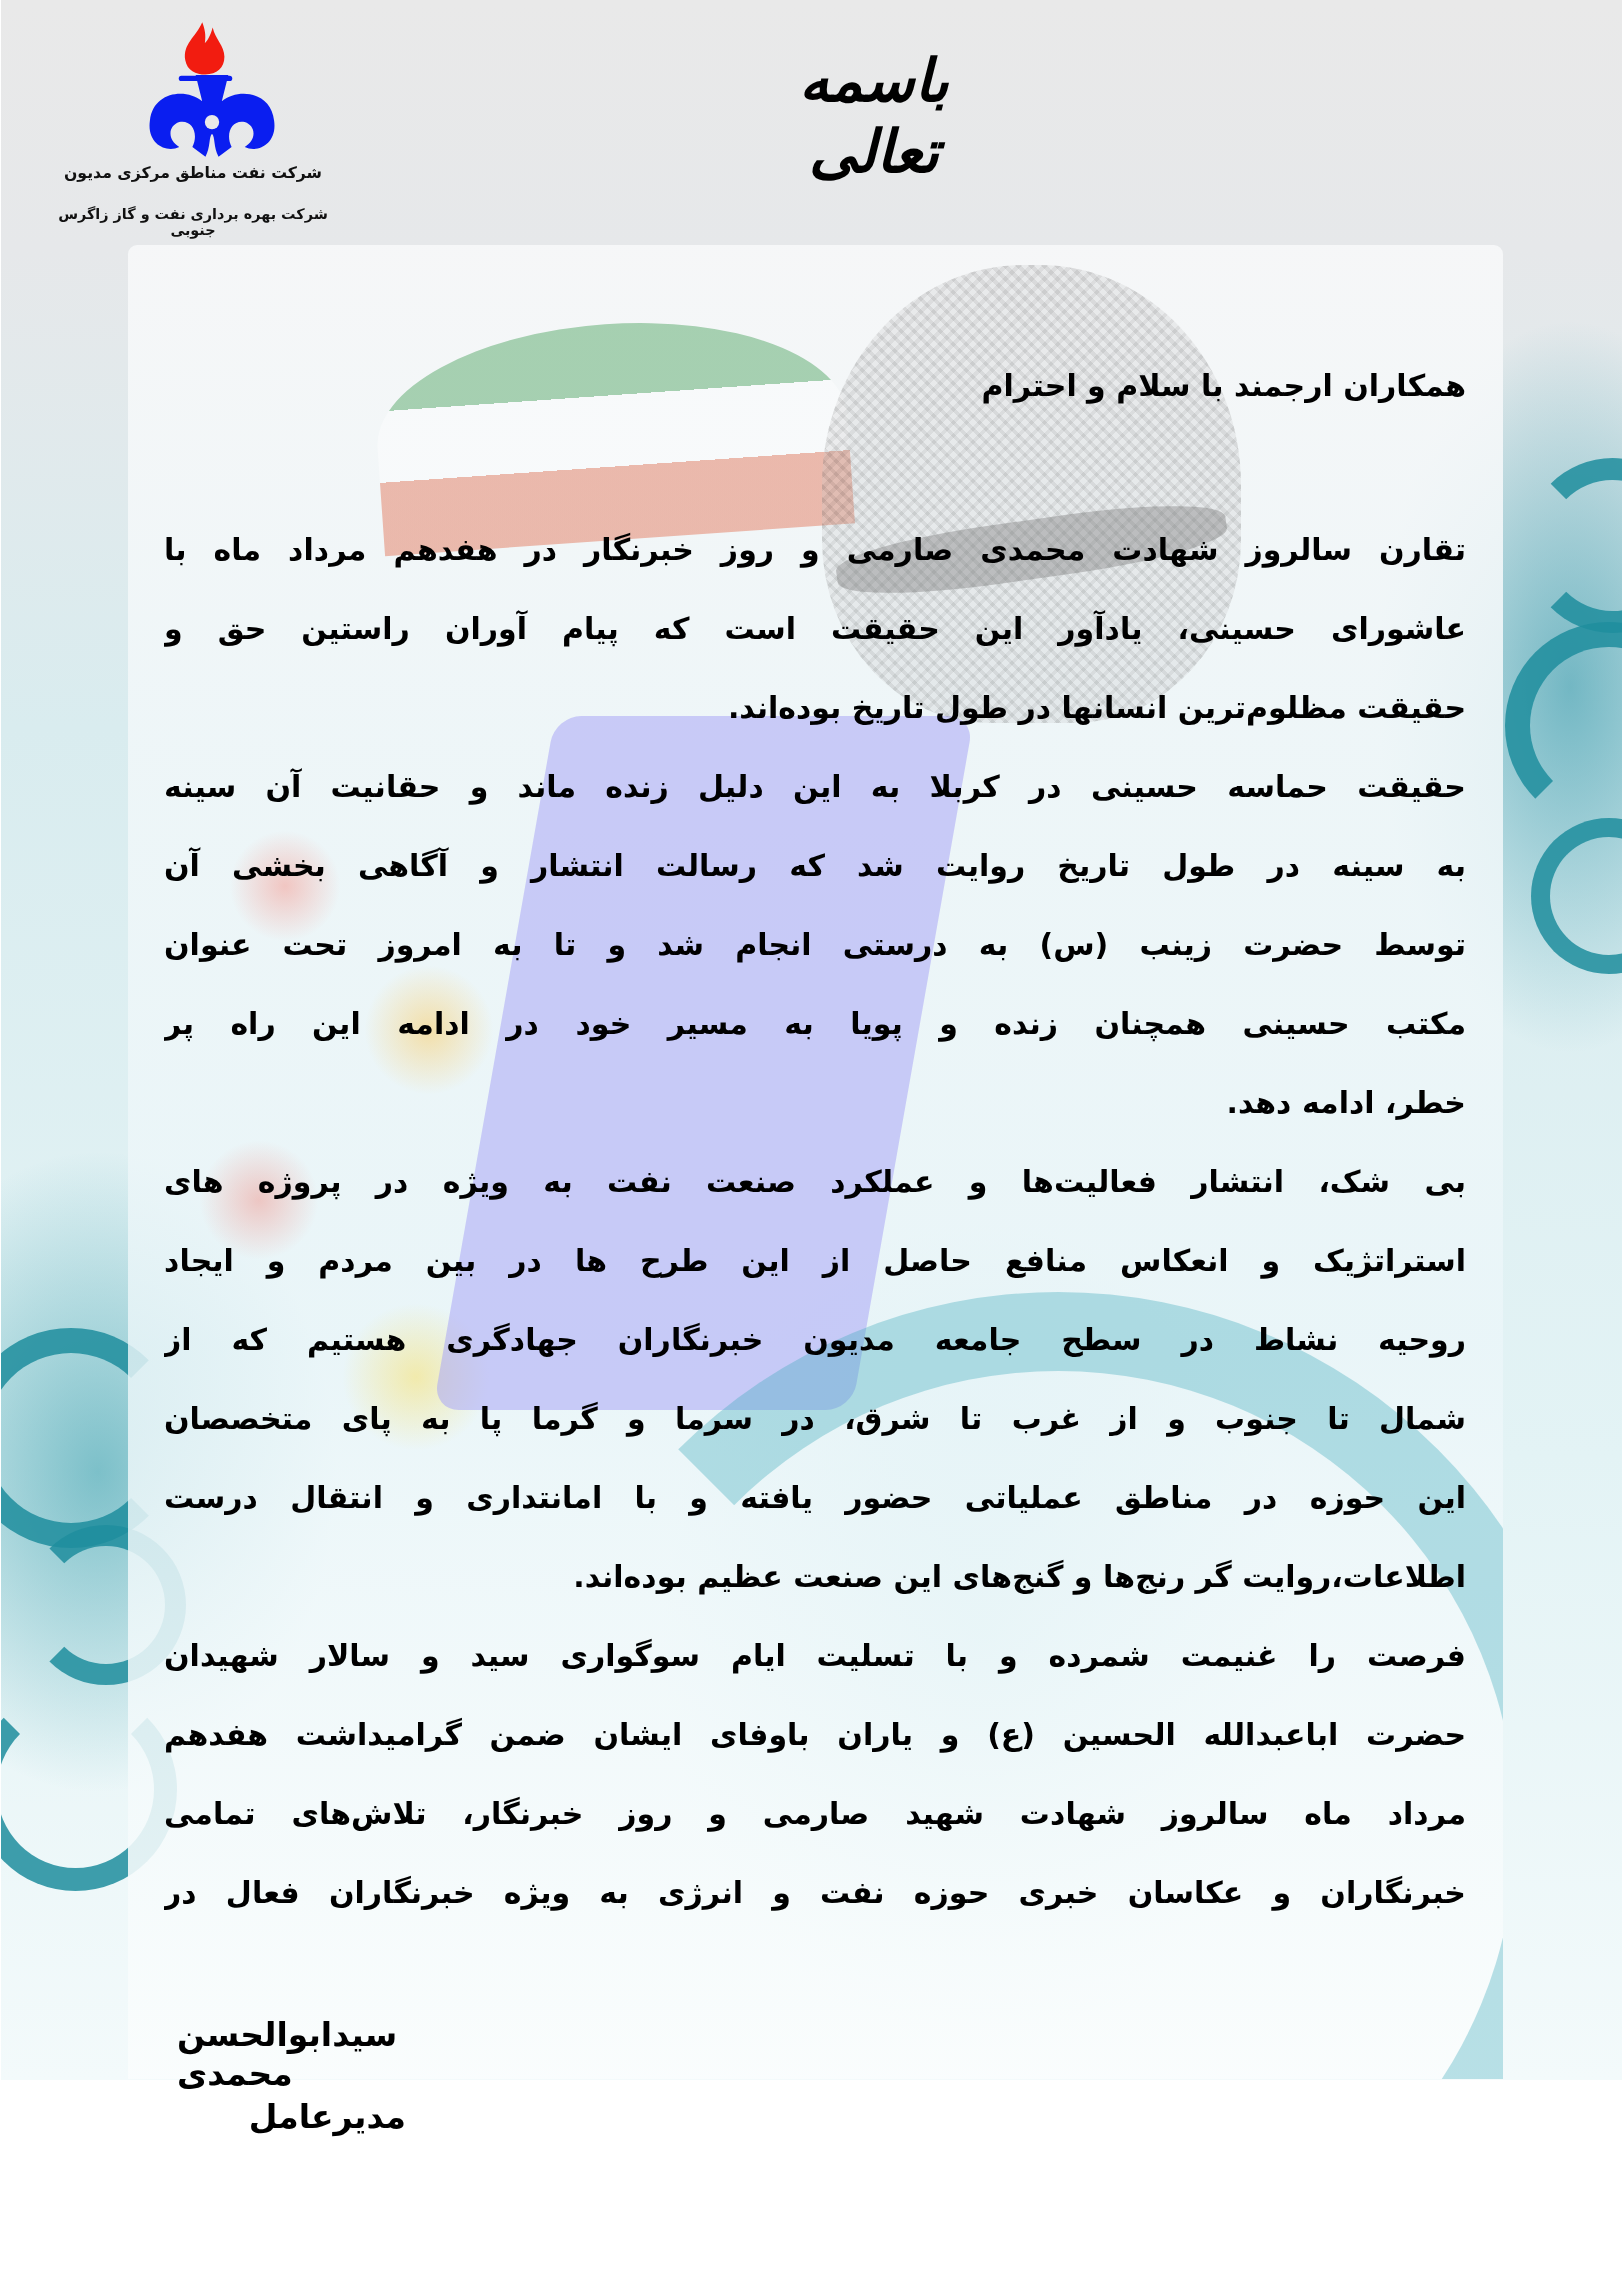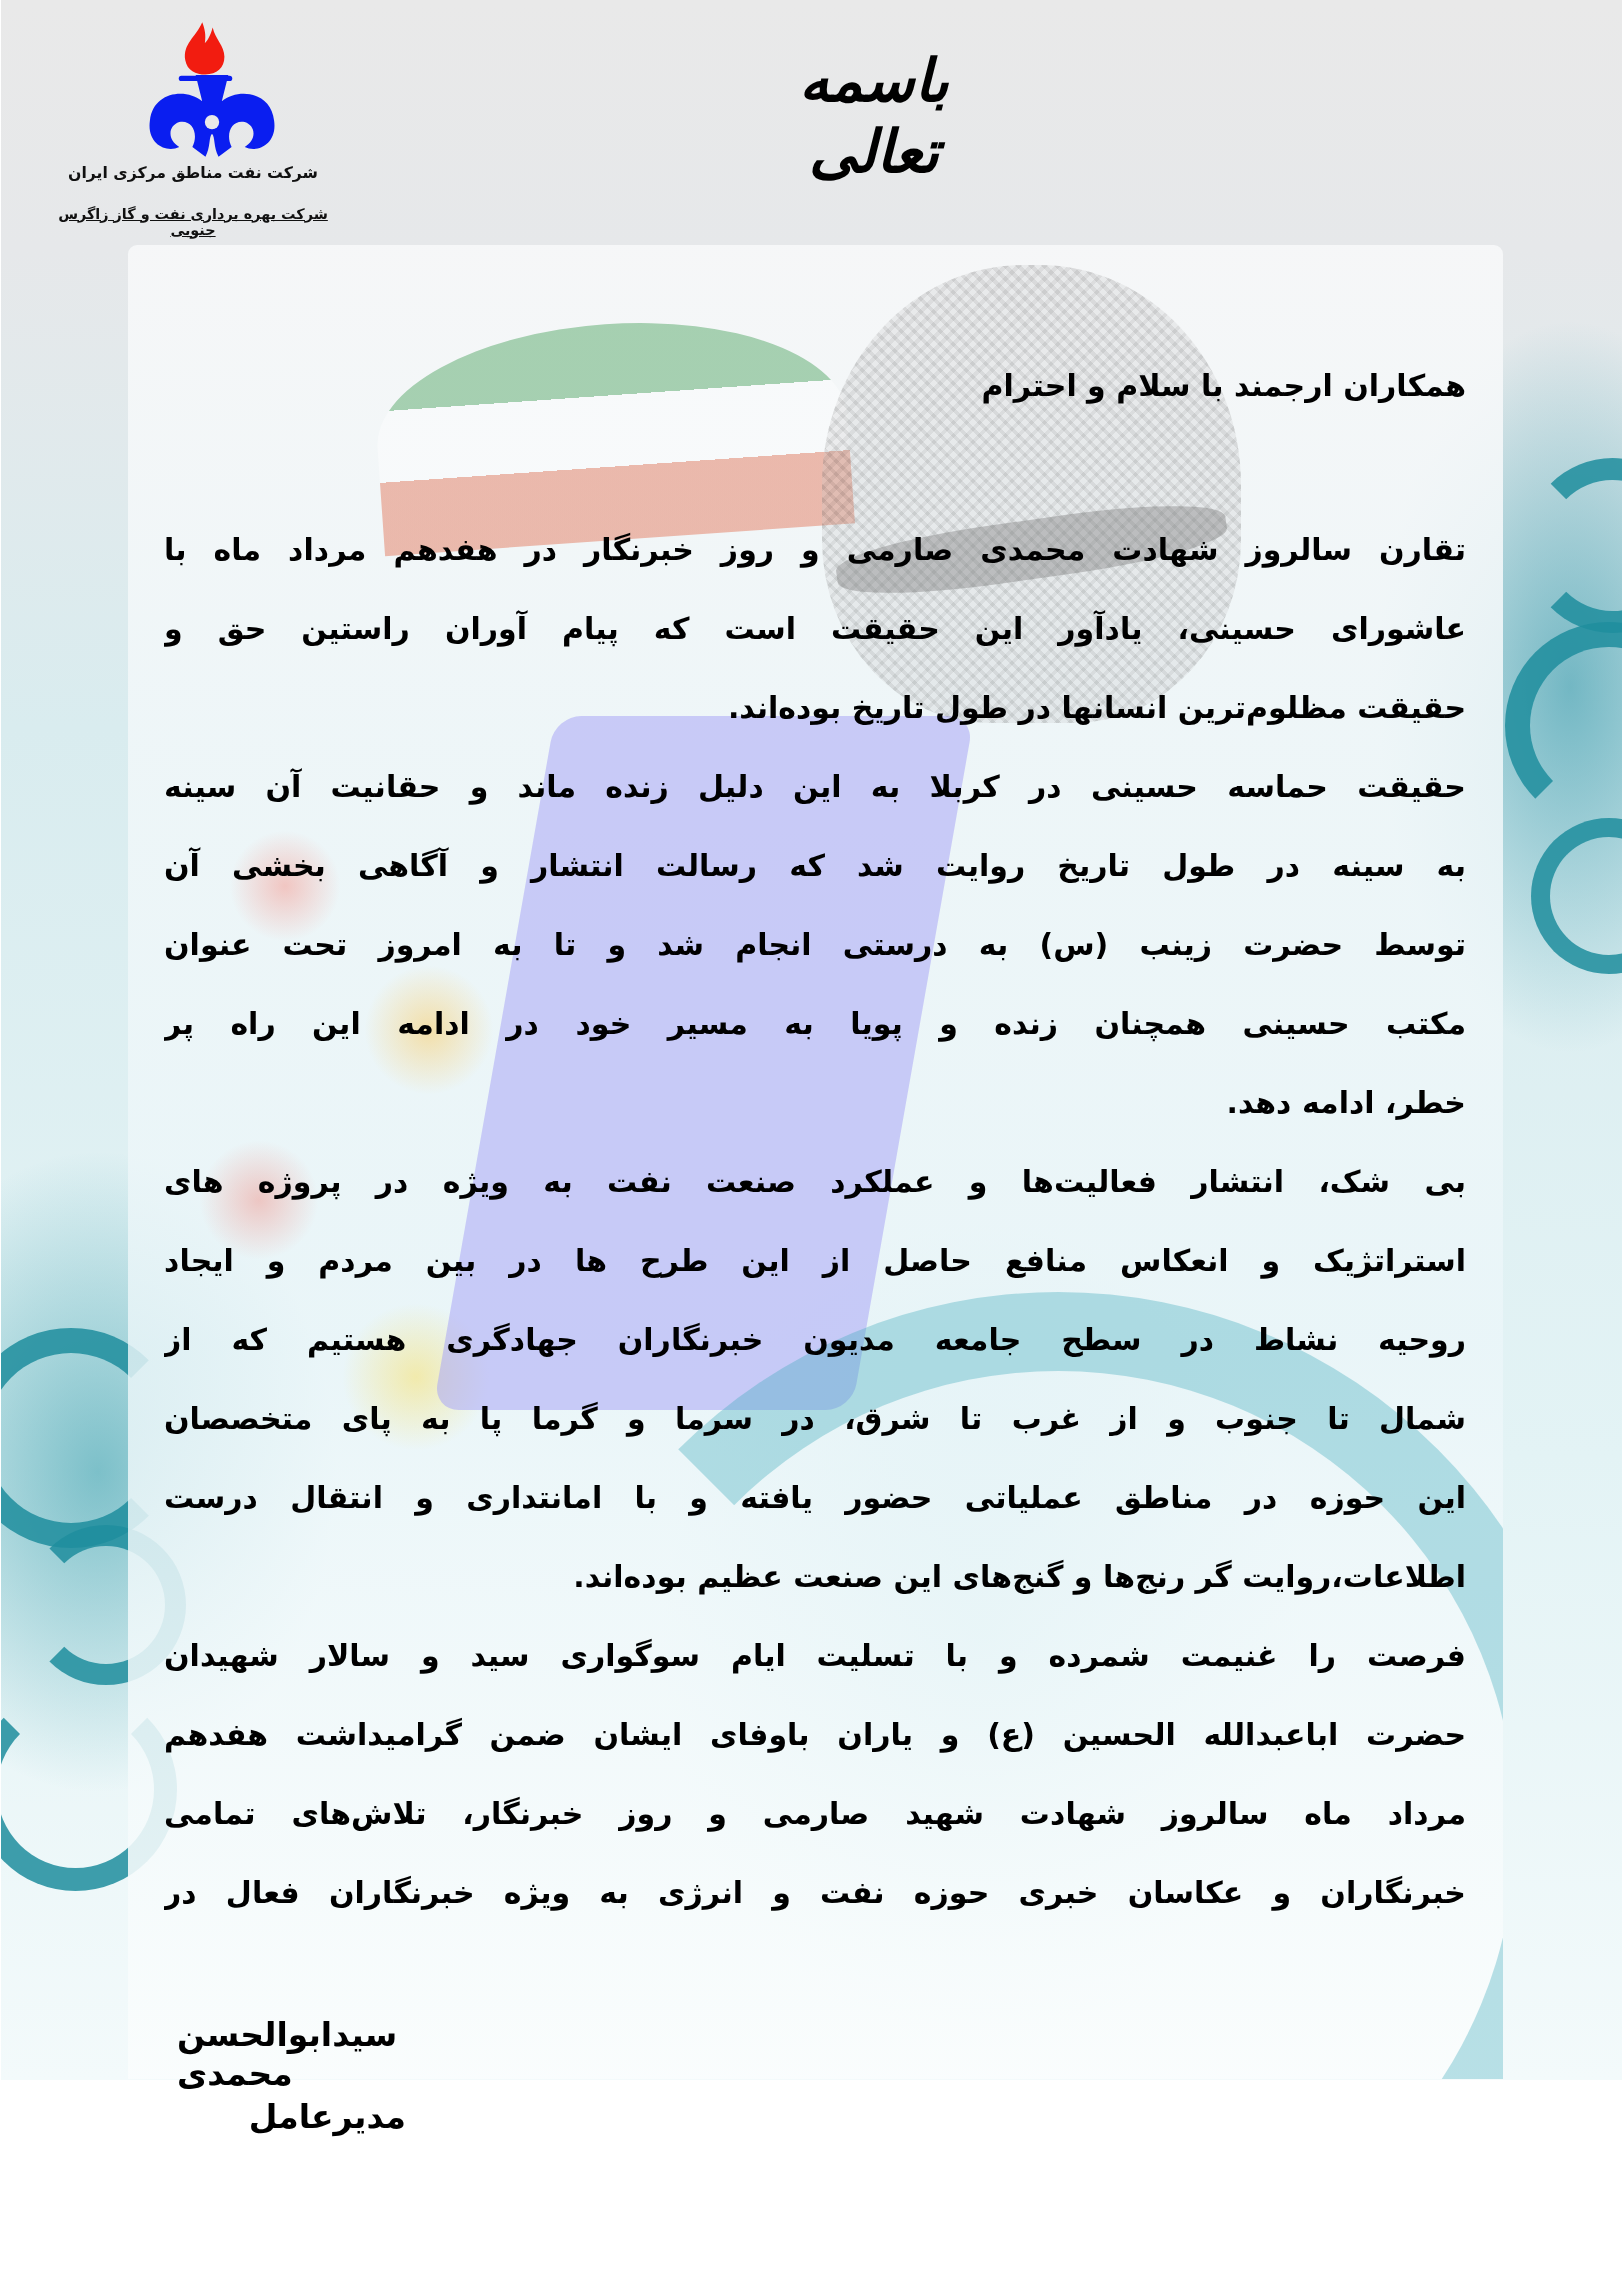--- a/index.html
+++ b/index.html
@@ -27,21 +27,21 @@
 
   .logo { position: absolute; left: 39px; top: 6.5px; width: 308px; height: 222px; }
   .logo-flame { position: absolute; left: 137px; top: 14.4px; width: 59px; height: 60px; }
   .logo-emblem { position: absolute; left: 101px; top: 68px; width: 144px; height: 85px; }
   .logo-line1 {
     position: absolute; left: 0; width: 308px; top: 156px; text-align: center;
     font-size: 15.7px; font-weight: bold; color: #111;
   }
   .logo-line2 {
     position: absolute; left: 0; width: 308px; top: 199px; text-align: center;
-    font-size: 14.4px; font-weight: bold; color: #111; text-decoration: underline;
+    font-size: 14.4px; font-weight: bold; color: #111;
   }
   .basmala {
     position: absolute; left: 753px; top: 46px; width: 242px; text-align: center;
     font-family: "DejaVu Serif", serif; font-style: italic; font-weight: bold;
     font-size: 59px; color: #000; line-height: 1.2;
   }
 
   .card {
     position: absolute; left: 128px; top: 245px; width: 1375px; height: 1834px;
     border-radius: 9.2px 9.2px 0 0;
@@ -114,21 +114,21 @@
 
 <div class="logo">
   <svg class="logo-flame" viewBox="0 0 90 92">
     <path d="M40 2 C30 25 10 35 14 60 C17 76 30 82 45 82 C62 82 74 72 74 55 C74 38 60 28 56 10 C52 24 48 30 44 34 C46 22 44 12 40 2 Z" fill="#f21c10"></path>
     <rect x="4" y="84" width="82" height="8" rx="4" fill="#0a1ef0"></rect>
   </svg>
   <svg class="logo-emblem" viewBox="0 0 220 130">
     <path d="M85 0 H135 L125 40 C150 20 200 25 205 70 C210 105 180 120 160 110 C178 100 178 78 160 72 C140 68 130 90 140 110 L120 125 C112 110 115 95 110 90 C105 95 108 110 100 125 L80 110 C90 90 80 68 60 72 C42 78 42 100 60 110 C40 120 10 105 15 70 C20 25 70 20 95 40 Z" fill="#0a1ef0"></path>
     <circle cx="110" cy="72" r="11" fill="#e9e9e9"></circle>
   </svg>
-  <div class="logo-line1">شرکت نفت مناطق مرکزی ایران</div>
+  <div class="logo-line1">شرکت نفت مناطق مرکزی مدیون</div>
   <div class="logo-line2">شرکت بهره برداری نفت و گاز زاگرس جنوبی</div>
 </div>
 
 <div class="basmala">باسمه تعالی</div>
 
 <div class="card">
   <div class="flag"></div>
   <div class="flowers"></div>
   <div class="purple"></div>
   <div class="mic"></div>

